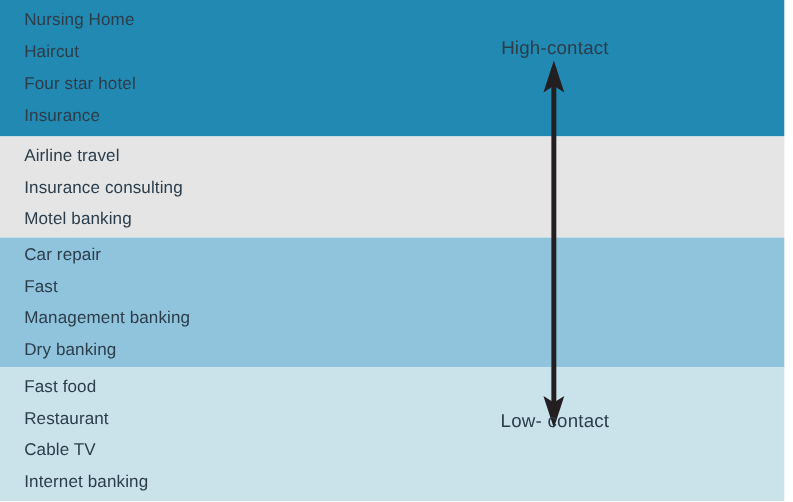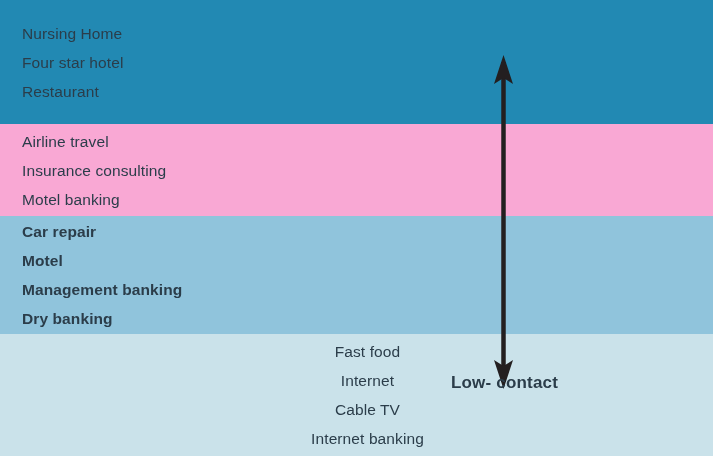--- a/index.html
+++ b/index.html
@@ -30,21 +30,21 @@
   }
   .band {
     position: absolute;
     left: 0;
     width: 713px;
     box-sizing: border-box;
   }
   .band-1 { top: 0px;   height: 124px; }
   .band-2 { top: 124px; height: 92px;  }
   .band-3 { top: 216px; height: 118px; }
-  .band-4 { top: 334px; height: 122px; text-align: center; }
+  .band-4 { top: 334px; height: 122px; }
 
   
   .band-items {
     position: absolute;
     left: 22px;
     top: 0;
     right: 0;
     height: 100%;
     display: flex;
     flex-direction: column;
@@ -70,75 +70,77 @@
   .arrow-label {
     position: absolute;
     width: 185px;
     text-align: center;
     font-size: 17px;
     color: #2b3d4a;
     letter-spacing: 0.2px;
     white-space: nowrap;
   }
   .arrow-label-top    { top: 12px;  }
-  .arrow-label-bottom { top: 351px; font-weight: bold; }
+  .arrow-label-bottom { top: 351px; }
 
   .arrow-svg {
     position: absolute;
     left: 0;
     top: 0;
     width: 185px;
     height: 400px;
   }
 </style>
 </head>
 <body>
 
 <div class="diagram">
 
   <div class="bands">
 
     <div class="band band-1" style="background: rgb(34, 137, 179);">
       <div class="band-items">
         <div class="service-item">Nursing Home</div>
+        <div class="service-item">Haircut</div>
         <div class="service-item">Four star hotel</div>
-        <div class="service-item">Restaurant</div>
+        <div class="service-item">Insurance</div>
       </div>
     </div>
 
-    <div class="band band-2" style="background: #f9a8d4;">
+    <div class="band band-2" style="background: #e5e5e5;">
       <div class="band-items">
         <div class="service-item">Airline travel</div>
         <div class="service-item">Insurance consulting</div>
         <div class="service-item">Motel banking</div>
       </div>
     </div>
 
-    <div class="band band-3" style="background: rgb(144, 196, 220); font-weight: bold;">
+    <div class="band band-3" style="background: rgb(144, 196, 220);">
       <div class="band-items">
         <div class="service-item">Car repair</div>
-        <div class="service-item">Motel</div>
+        <div class="service-item">Fast</div>
         <div class="service-item">Management banking</div>
         <div class="service-item">Dry banking</div>
       </div>
     </div>
 
     <div class="band band-4" style="background: rgb(202, 226, 234);">
       <div class="band-items">
         <div class="service-item">Fast food</div>
-        <div class="service-item">Internet</div>
+        <div class="service-item">Restaurant</div>
         <div class="service-item">Cable TV</div>
         <div class="service-item">Internet banking</div>
       </div>
     </div>
 
   </div>
 
   <div class="arrow-wrap">
 
+    <div class="arrow-label arrow-label-top">High-contact</div>
 
     <svg class="arrow-svg" viewBox="0 0 185 400">
 
       <line x1="91.5" y1="40" x2="91.5" y2="360" stroke="#231f20" stroke-width="4.5"></line>
 
       <polygon points="91.5,33 82,62 91.5,56 101,62" fill="#231f20"></polygon>
 
       <polygon points="91.5,367 82,338 91.5,344 101,338" fill="#231f20"></polygon>
     </svg>
 

